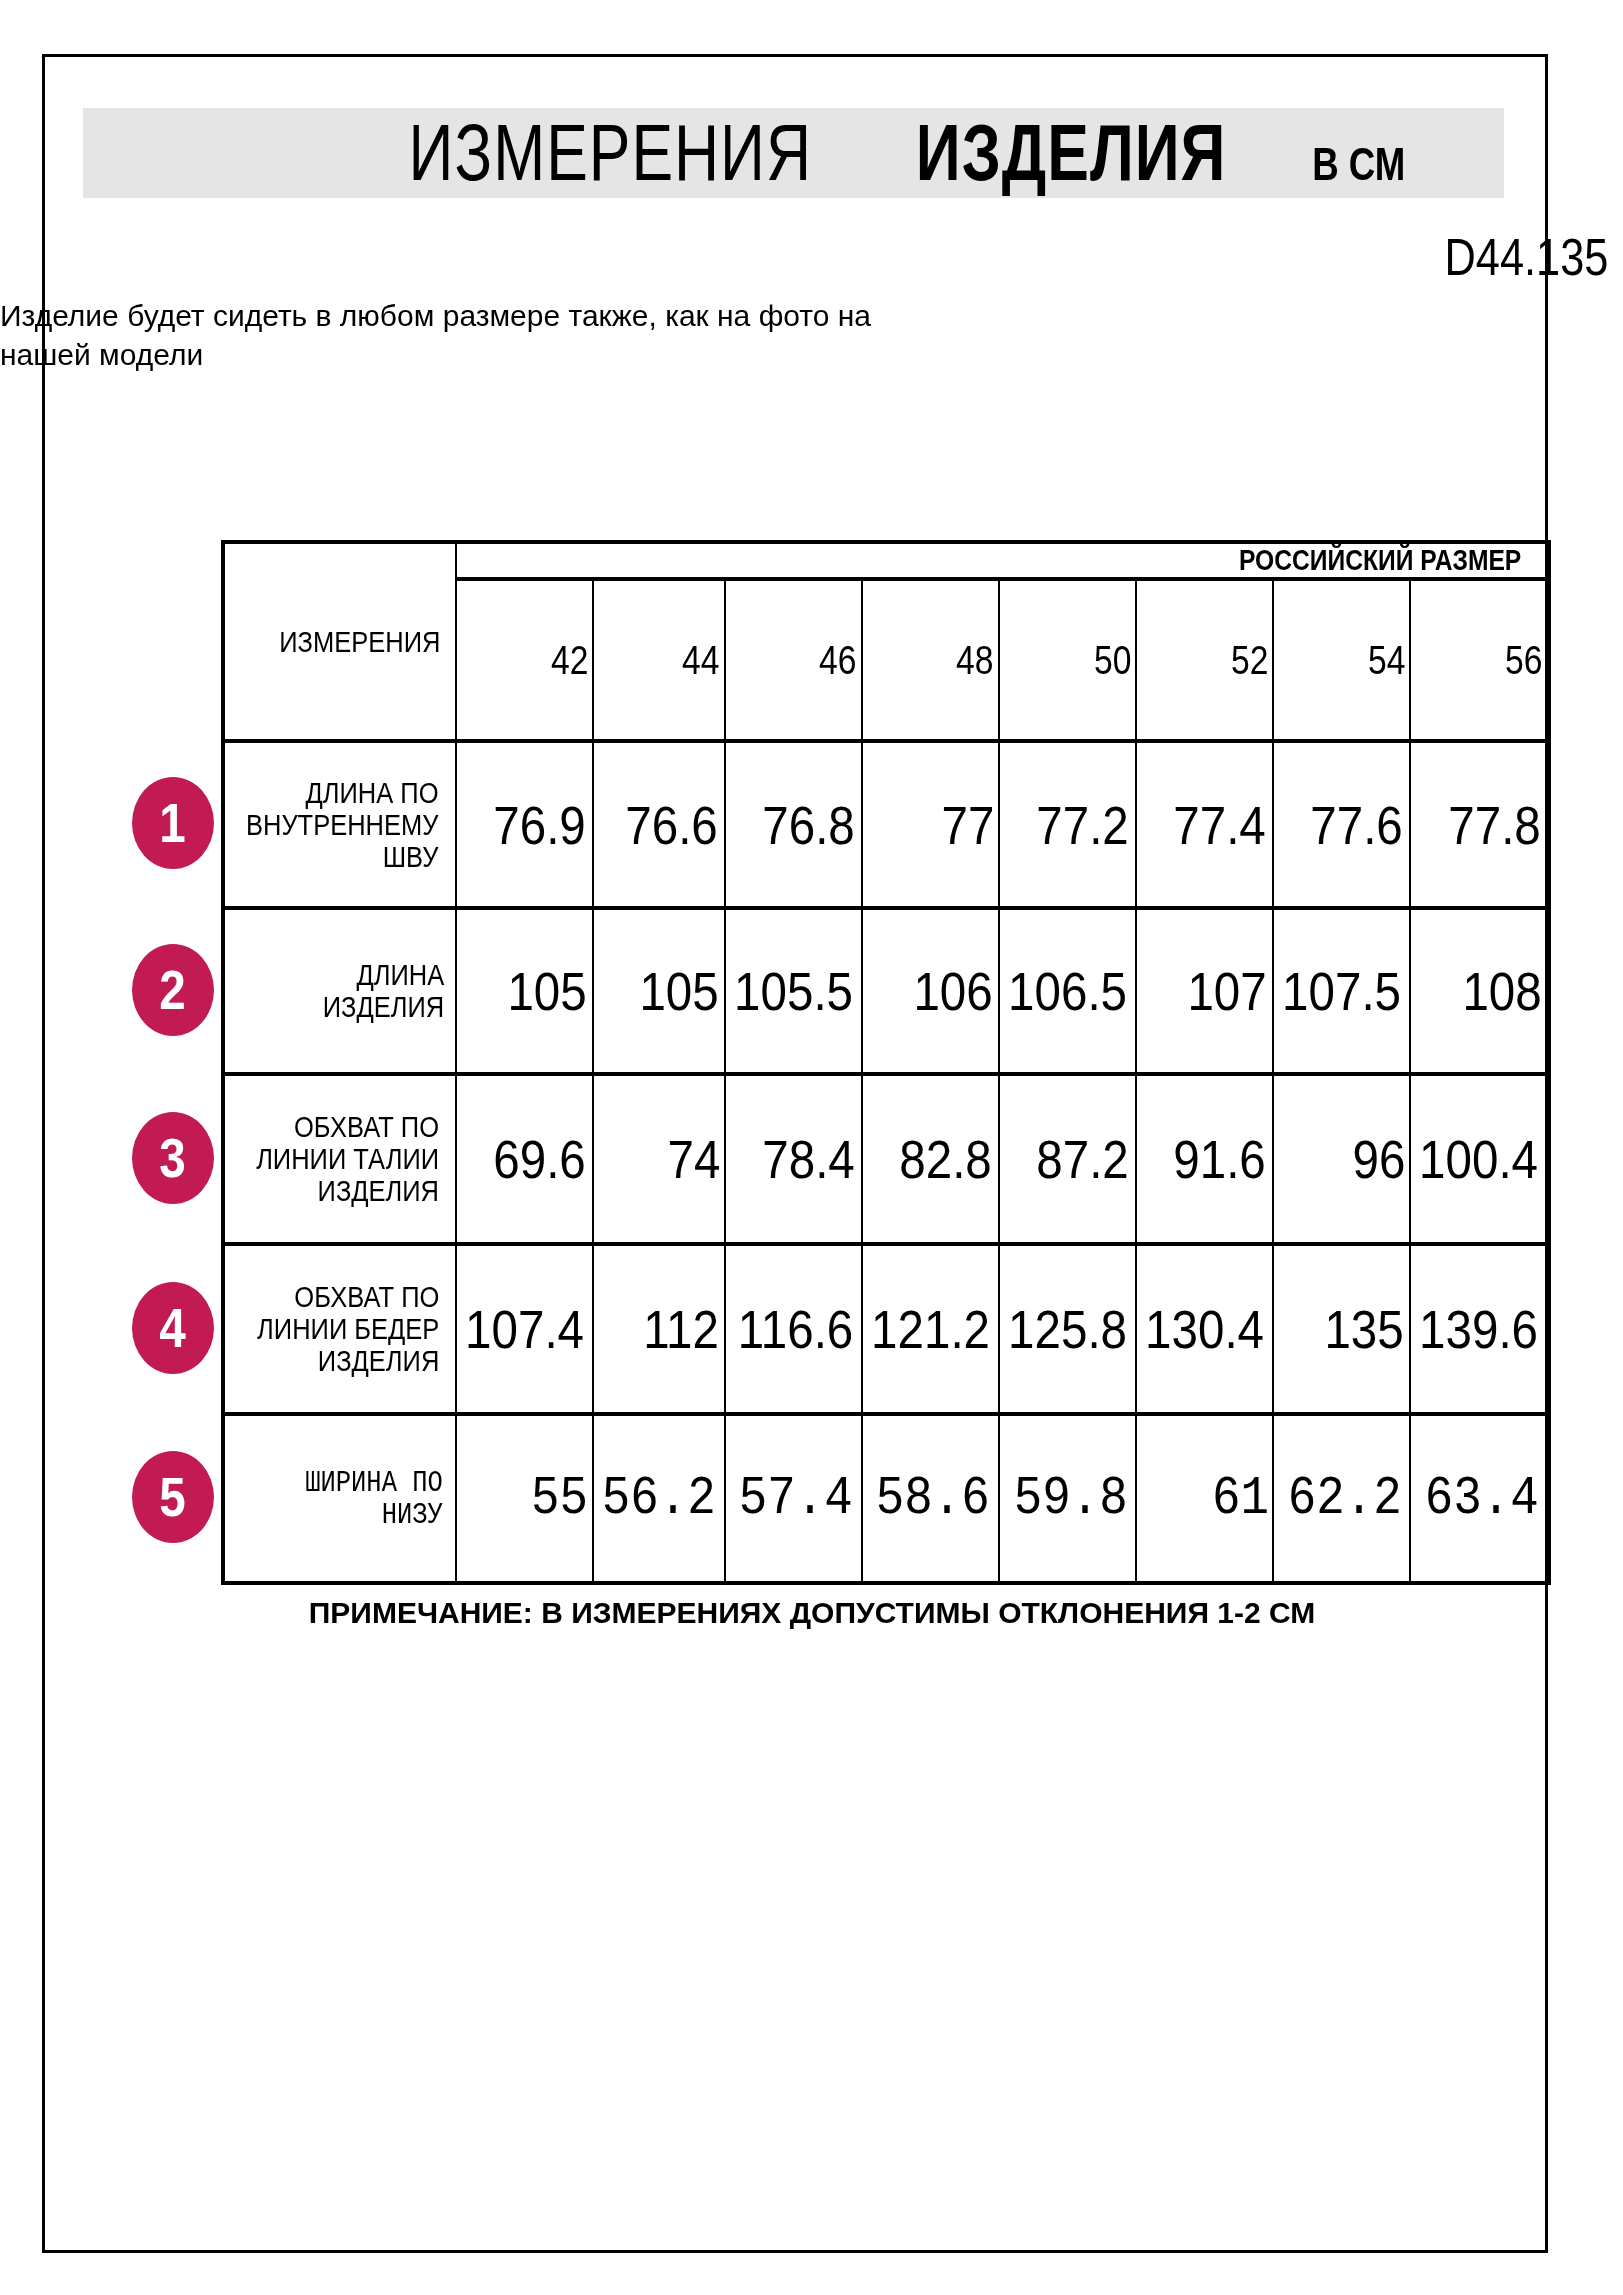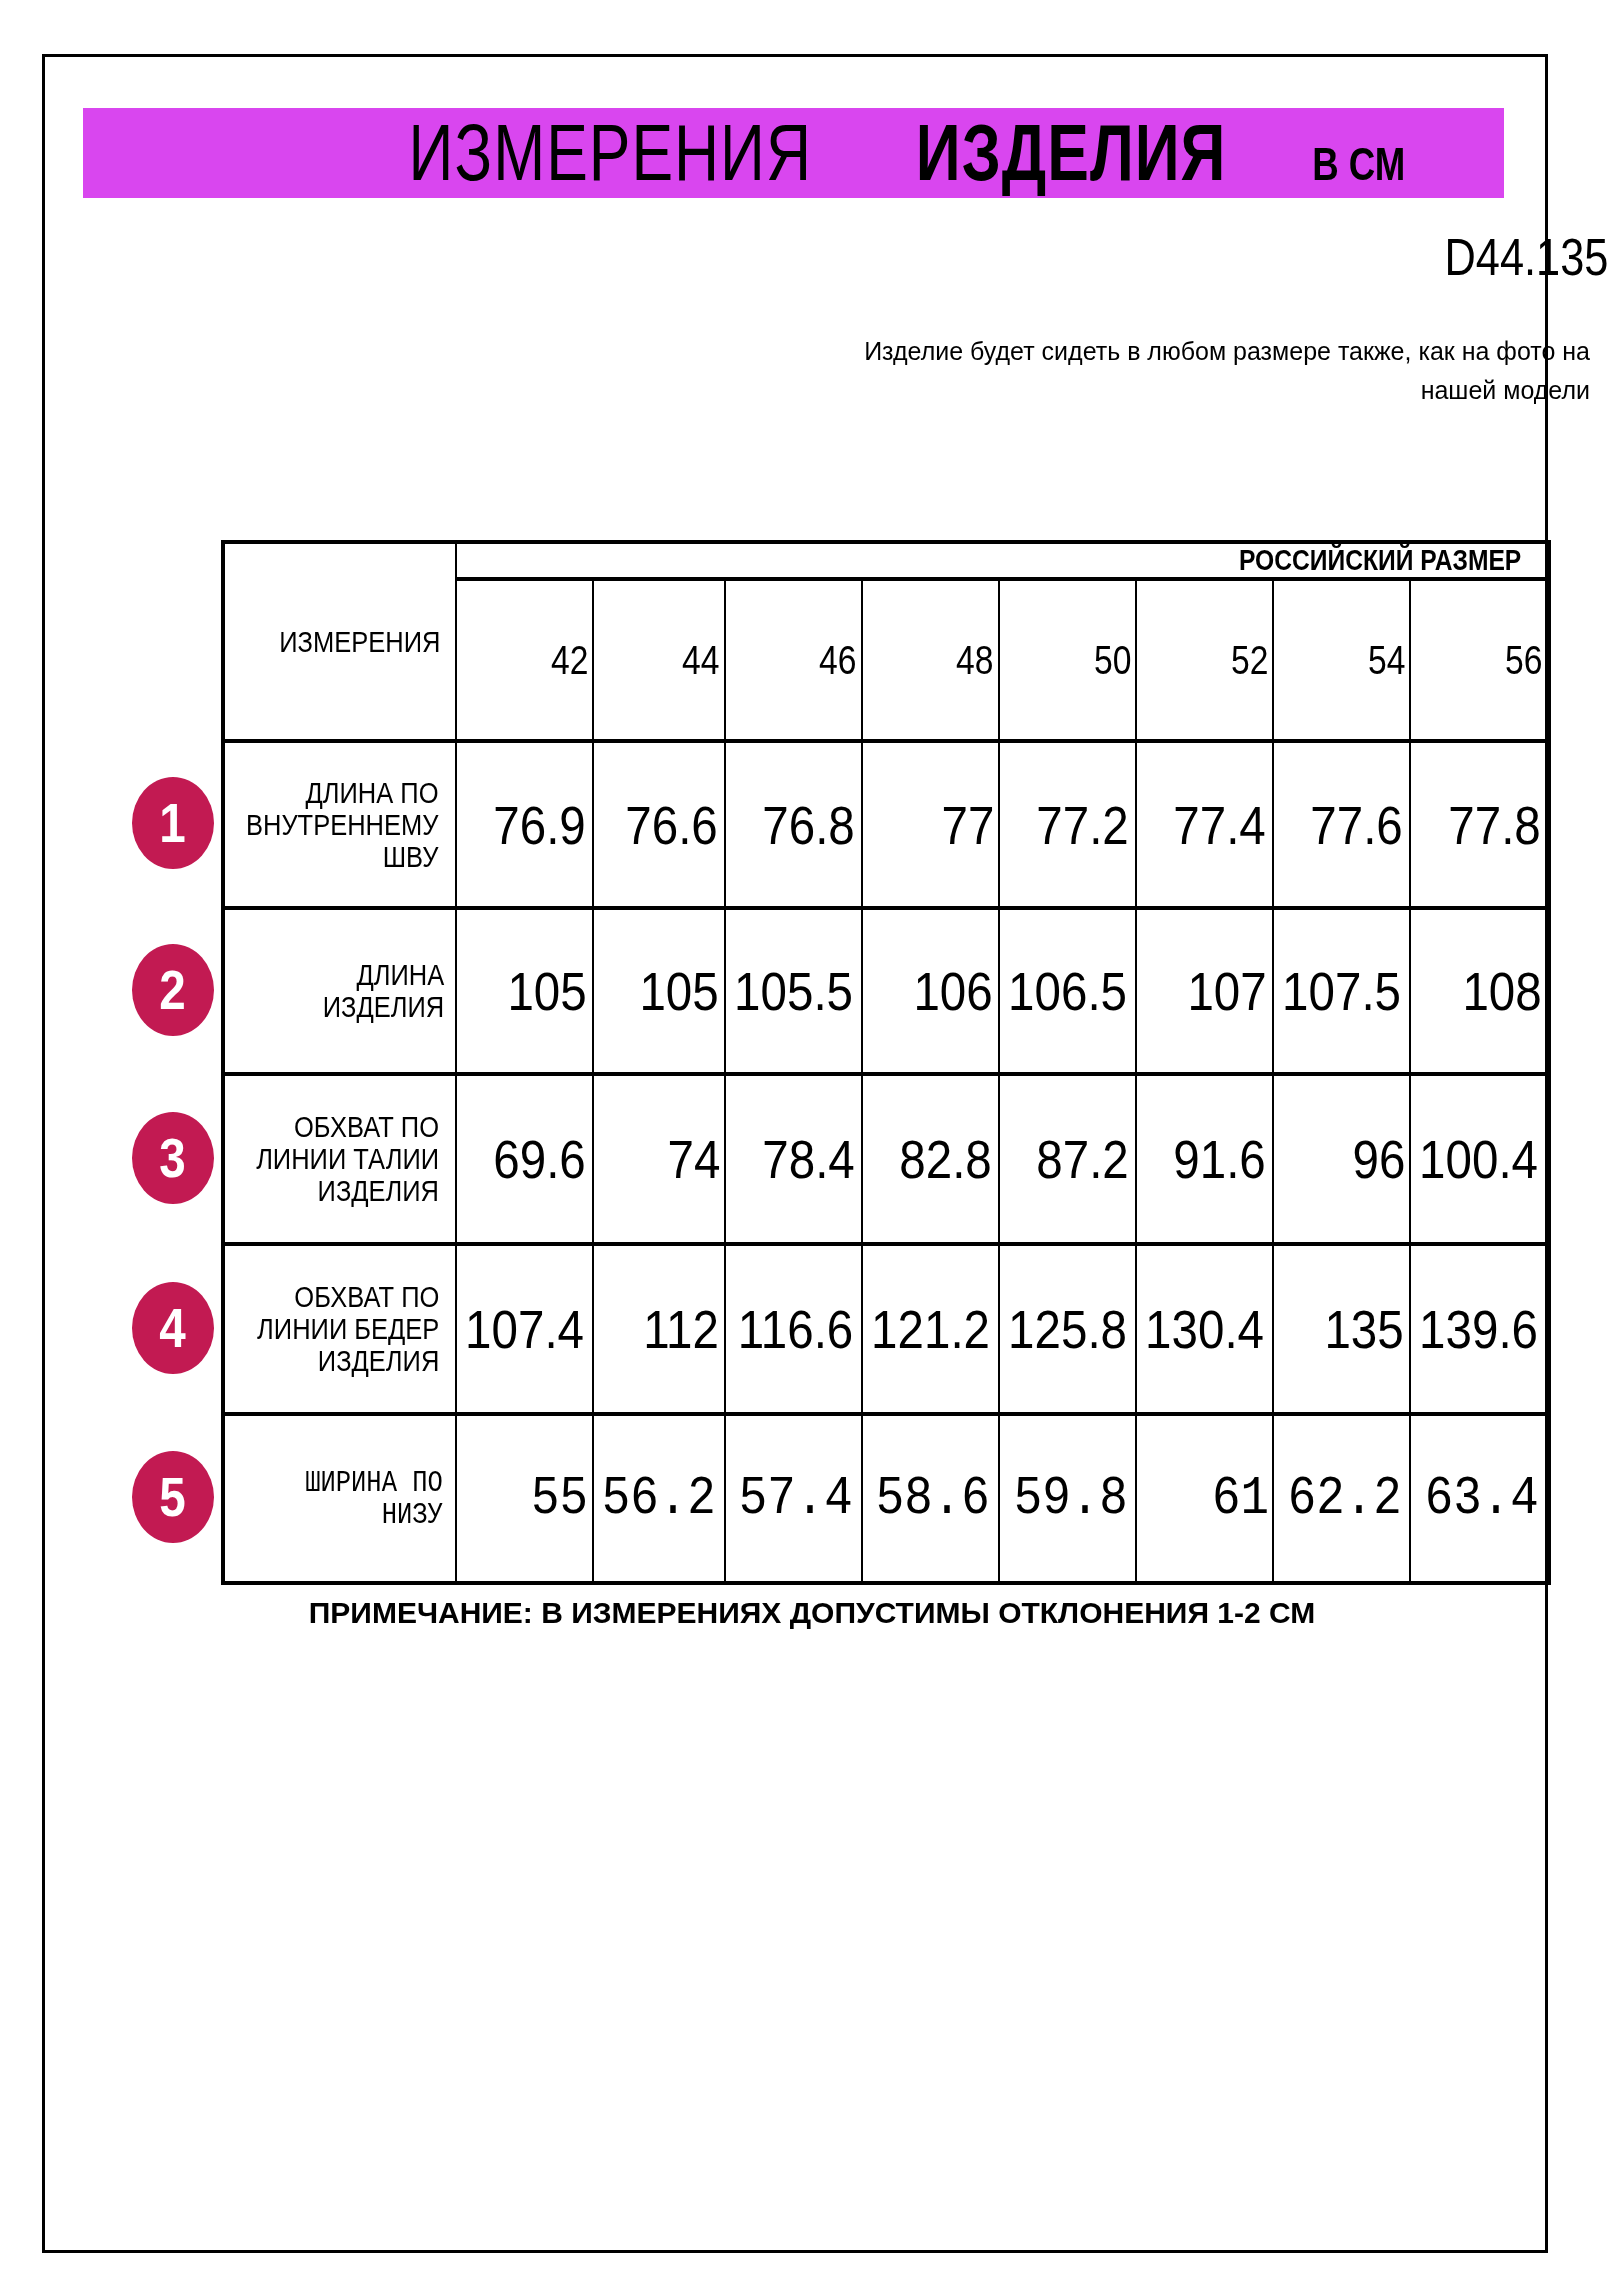--- a/index.html
+++ b/index.html
@@ -6,37 +6,37 @@
   body{
     width:1623px;height:2295px;position:relative;overflow:hidden;
     font-family:"Liberation Sans", sans-serif;color:#000;
   }
   .page-border{
     position:absolute;left:42px;top:54px;width:1500px;height:2193px;
     border:3.3px solid #000;
   }
   .header-bar{
     position:absolute;left:83px;top:108px;width:1421px;height:90px;
-    background:#d946ef;text-align:center;white-space:nowrap;
+    background:#e5e5e5;text-align:center;white-space:nowrap;
   }
   .title-line{
     display:inline-block;white-space:nowrap;line-height:90px;
     transform:scaleX(0.78);transform-origin:center;margin-left:185px;
   }
   .t1{font-size:80px;font-weight:400;letter-spacing:1.3px;}
   .t2{font-size:80px;font-weight:700;margin-left:133px;letter-spacing:1.3px;}
   .t3{font-size:47px;font-weight:700;margin-left:110px;}
   .product-code{
     position:absolute;left:0;top:230px;width:1623px;text-align:right;
     font-size:51px;line-height:56px;
   }
   .product-code span{display:inline-block;transform:scaleX(0.85);}
   .subtitle{
-    position:absolute;left:0;top:296px;width:1590px;text-align:right;
-    font-size:25px;line-height:39px;margin-top:36px;
+    position:absolute;left:0;top:296px;width:1590px;text-align:left;
+    font-size:30px;line-height:39px;
   }
   .subtitle span{white-space:pre-line;}
   table.size-table{
     position:absolute;left:221px;top:540px;
     border-collapse:collapse;table-layout:fixed;
     border:4.6px solid #000;
   }
   table.size-table td{
     border-style:solid;border-color:#000;
     border-width:4.6px 2.6px;            

